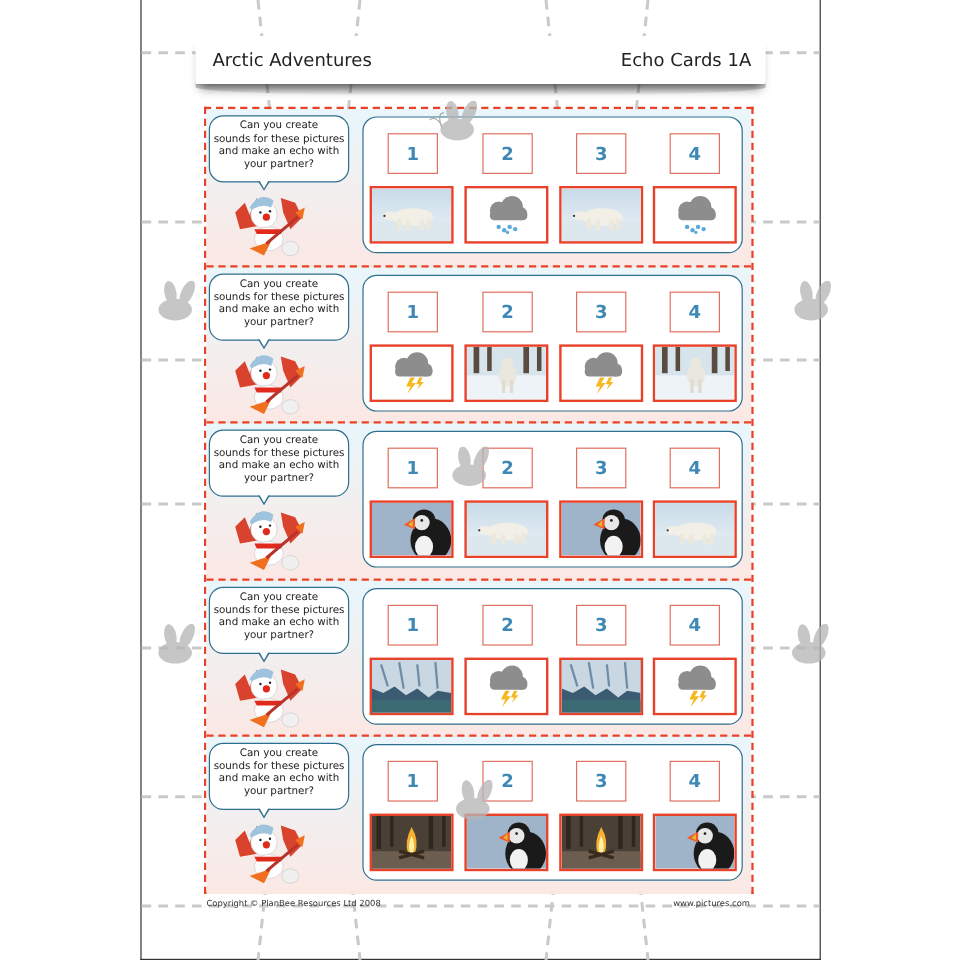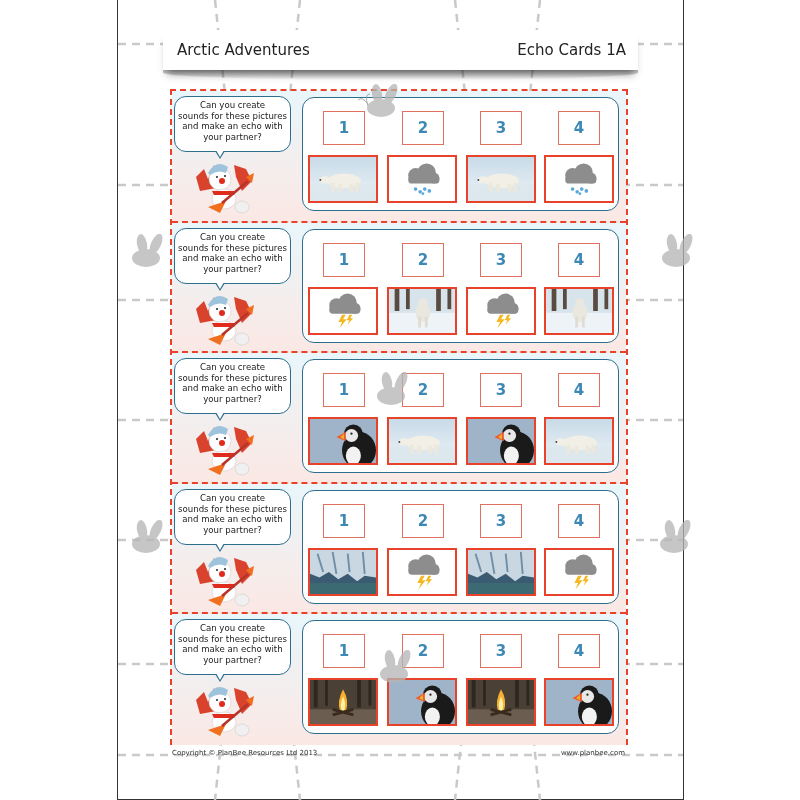--- a/index.html
+++ b/index.html
@@ -538,22 +538,22 @@
       <path d="M38 14 L28 20 L38 24 Z" fill="#f05a28"></path>
       <path d="M36 16 L32 20 L36 22 Z" fill="#e8b430"></path>
       <circle cx="44" cy="16" r="1.2" fill="#222"></circle>
       <ellipse cx="46" cy="40" rx="8" ry="10" fill="#f2f2f2"></ellipse>
           </svg>
         </div>
       </div>
   </div>
   </div>
 
-<div class="footer-left">Copyright © PlanBee Resources Ltd 2013</div>
-<div class="footer-right">www.planbee.com</div>
+<div class="footer-left">Copyright © PlanBee Resources Ltd 2008</div>
+<div class="footer-right">www.pictures.com</div>
 
 <svg class="bee" style="left:355px;top:84px;" viewBox="0 0 50 38">
   <g fill="#b5b5b5" opacity="0.85">
     <ellipse cx="26" cy="24" rx="14" ry="9"></ellipse>
     <ellipse cx="22" cy="10" rx="5" ry="10" transform="rotate(-10 22 10)"></ellipse>
     <ellipse cx="36" cy="10" rx="5" ry="11" transform="rotate(25 36 10)"></ellipse>
   </g>
   <path d="M13 20 q-6 -8 -10 -4 M13 22 q-4 -12 2 -12" stroke="#a0a0a0" stroke-width="1" fill="none"></path>
 </svg>
 <svg class="bee" style="left:120px;top:234px;" viewBox="0 0 50 38">

